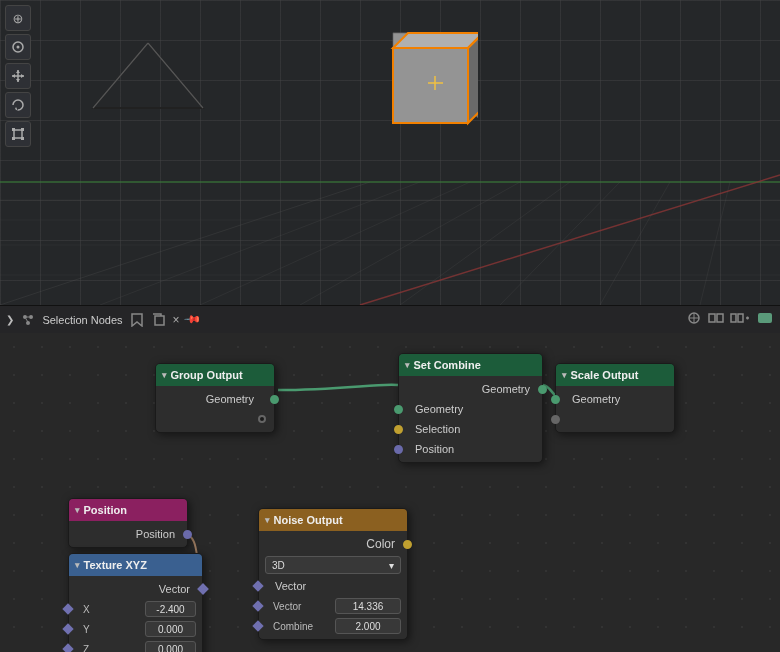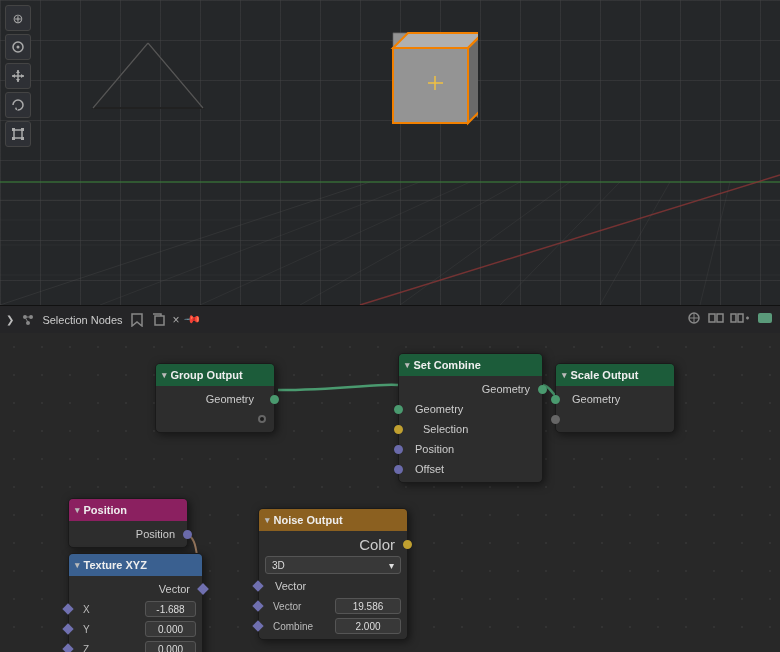--- a/index.html
+++ b/index.html
@@ -490,32 +490,28 @@
           <div class="socket socket-green socket-right"></div>
         </div>
 
         <div class="node-row">
           <div class="socket socket-green socket-left"></div>
           <span style="padding-left:8px;">Geometry</span>
         </div>
 
         <div class="node-row">
           <div class="socket socket-yellow socket-left" style="background:#c0a030; border-color:#c0a030;"></div>
-          <span style="padding-left:8px;margin-left:8px;">Selection</span>
+          <span style="padding-left:8px;">Selection</span>
         </div>
 
         <div class="node-row">
           <div class="socket socket-left" style="background:#6a6aaa; border-color:#6a6aaa;"></div>
           <span style="padding-left:8px;">Position</span>
         </div>
 
-        <div class="node-row">
-          <div class="socket socket-left" style="background:#6a6aaa; border-color:#6a6aaa;"></div>
-          <span style="padding-left:8px;">Offset</span>
-        </div>
       </div>
     </div>
 
     <div class="node" id="node-group-output">
       <div class="node-title">
         <span class="chevron">▾</span>
         <span>Scale Output</span>
       </div>
       <div class="node-body">
         <div class="node-row">
@@ -549,21 +545,21 @@
       <div class="node-body">
 
         <div class="node-row" style="justify-content:flex-end; padding-right:12px;">
           <span style="font-size:11px; color:#ccc;">Vector</span>
           <div class="socket socket-right" style="background:#7070b0; border-color:#7070b0; width:8px; height:8px; border-radius:0; transform:rotate(45deg);"></div>
         </div>
 
         <div class="node-value-row">
           <div class="socket" style="position:absolute; left:-5px; width:8px; height:8px; border-radius:0; transform:rotate(45deg); background:#7070b0; border:none;"></div>
           <span class="node-value-label">X</span>
-          <div class="node-value-input">-1.688</div>
+          <div class="node-value-input">-2.400</div>
         </div>
 
         <div class="node-value-row">
           <div class="socket" style="position:absolute; left:-5px; width:8px; height:8px; border-radius:0; transform:rotate(45deg); background:#7070b0; border:none;"></div>
           <span class="node-value-label">Y</span>
           <div class="node-value-input">0.000</div>
         </div>
 
         <div class="node-value-row">
           <div class="socket" style="position:absolute; left:-5px; width:8px; height:8px; border-radius:0; transform:rotate(45deg); background:#7070b0; border:none;"></div>
@@ -574,38 +570,38 @@
     </div>
 
     <div class="node" id="node-noise-texture">
       <div class="node-title">
         <span class="chevron">▾</span>
         <span>Noise Output</span>
       </div>
       <div class="node-body">
 
         <div class="node-row" style="justify-content:flex-end; padding-right:12px;">
-          <span style="font-size:15px; color:#ccc;">Color</span>
+          <span style="font-size:12px; color:#ccc;">Color</span>
           <div class="socket socket-right" style="background:#c0a030; border-color:#c0a030;"></div>
         </div>
 
         <div class="node-dropdown">
           <span>3D</span>
           <span>▾</span>
         </div>
 
         <div class="node-row">
           <div class="socket" style="position:absolute; left:-5px; width:8px; height:8px; border-radius:0; transform:rotate(45deg); background:#7070b0; border:none;"></div>
           <span style="padding-left:8px;">Vector</span>
         </div>
 
         <div class="node-value-row">
           <div class="socket" style="position:absolute; left:-5px; width:8px; height:8px; border-radius:0; transform:rotate(45deg); background:#7070b0; border:none;"></div>
           <span class="node-value-label">Vector</span>
-          <div class="node-value-input">19.586</div>
+          <div class="node-value-input">14.336</div>
         </div>
 
         <div class="node-value-row">
           <div class="socket" style="position:absolute; left:-5px; width:8px; height:8px; border-radius:0; transform:rotate(45deg); background:#7070b0; border:none;"></div>
           <span class="node-value-label">Combine</span>
           <div class="node-value-input">2.000</div>
         </div>
 
       </div>
     </div>

